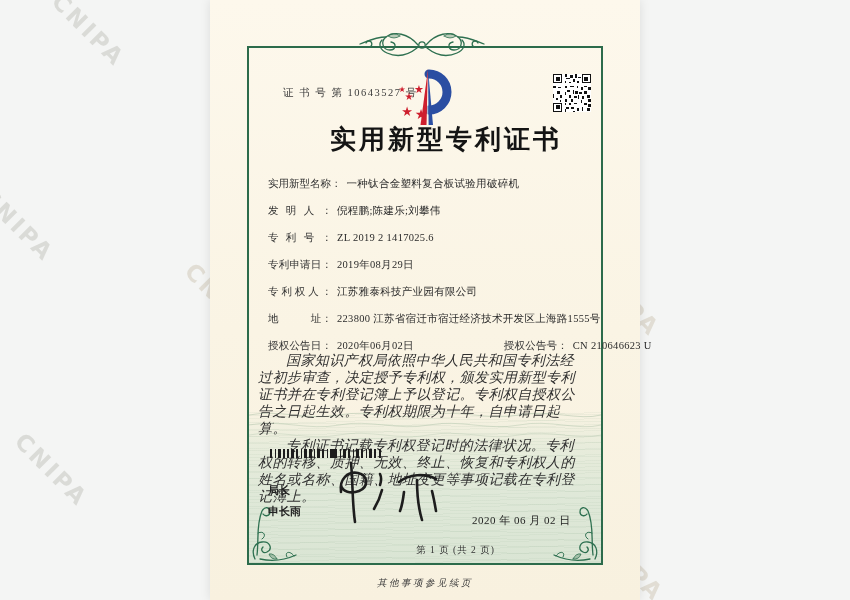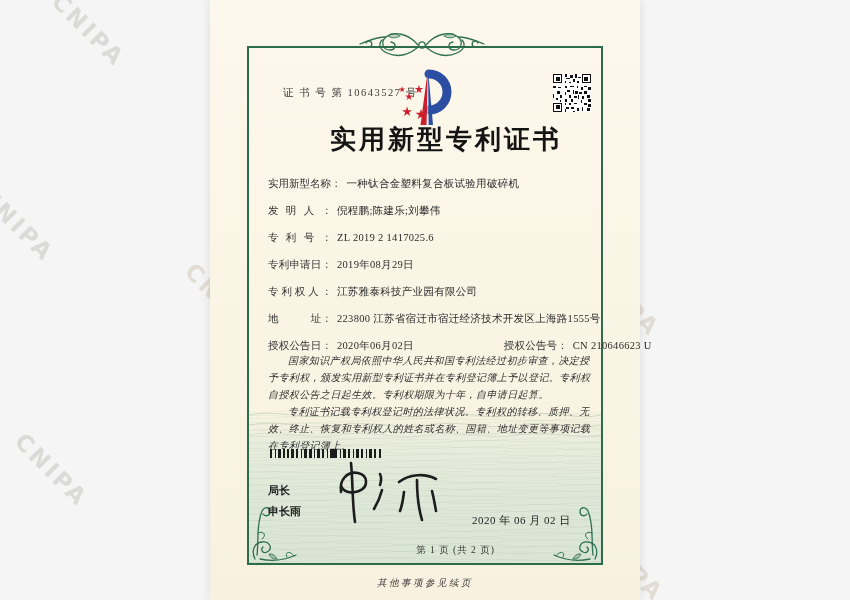--- a/index.html
+++ b/index.html
@@ -40,21 +40,21 @@
 
   
   .fields{position:absolute;left:58px;top:177px;width:330px;font-size:10.5px;color:#2b2b2b;}
   .frow{height:14px;margin-bottom:13px;white-space:nowrap;display:flex;align-items:baseline;}
   .flabel{display:inline-block;min-width:64px;text-align:justify;text-align-last:justify;
           white-space:nowrap;color:#333;}
   .fvalue{margin-left:5px;letter-spacing:0.3px;}
   .grant-gap{margin-left:90px;}
 
   
-  .paras{position:absolute;left:58px;top:352px;width:326px;font-size:10px;line-height:17px;
+  .paras{position:absolute;left:48px;top:352px;width:326px;font-size:14px;line-height:17px;
          color:#303030;font-style:italic;}
   .paras p{margin:0;text-indent:2em;letter-spacing:0.4px;}
 
   
   .barcode{position:absolute;left:60px;top:449px;width:112px;height:9px;
     background-image:
       repeating-linear-gradient(90deg,#1c1c1c 0 2px,rgba(0,0,0,0) 2px 5px,#1c1c1c 5px 6px,rgba(0,0,0,0) 6px 8px,#1c1c1c 8px 11px,rgba(0,0,0,0) 11px 13px),
       repeating-linear-gradient(90deg,rgba(0,0,0,0) 0 17px,#1c1c1c 17px 19px,rgba(0,0,0,0) 19px 23px);}
   .signer-title{position:absolute;left:58px;top:483px;font-size:11px;font-weight:700;color:#222;}
   .signer-name{position:absolute;left:58px;top:504px;font-size:11px;font-weight:700;color:#222;}

